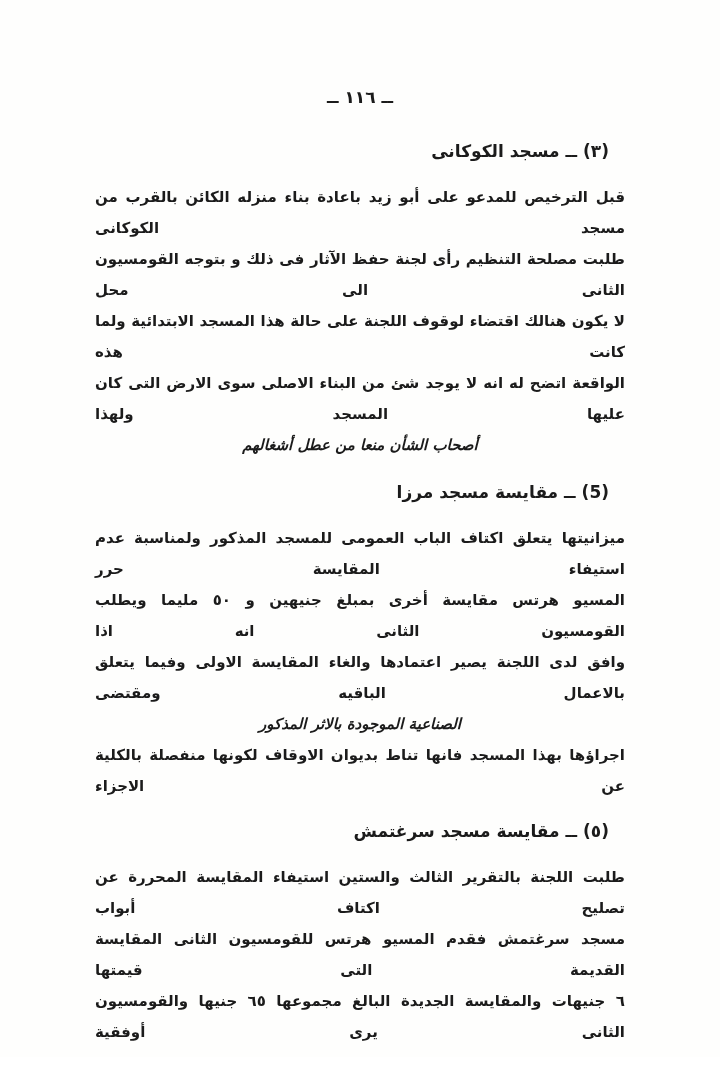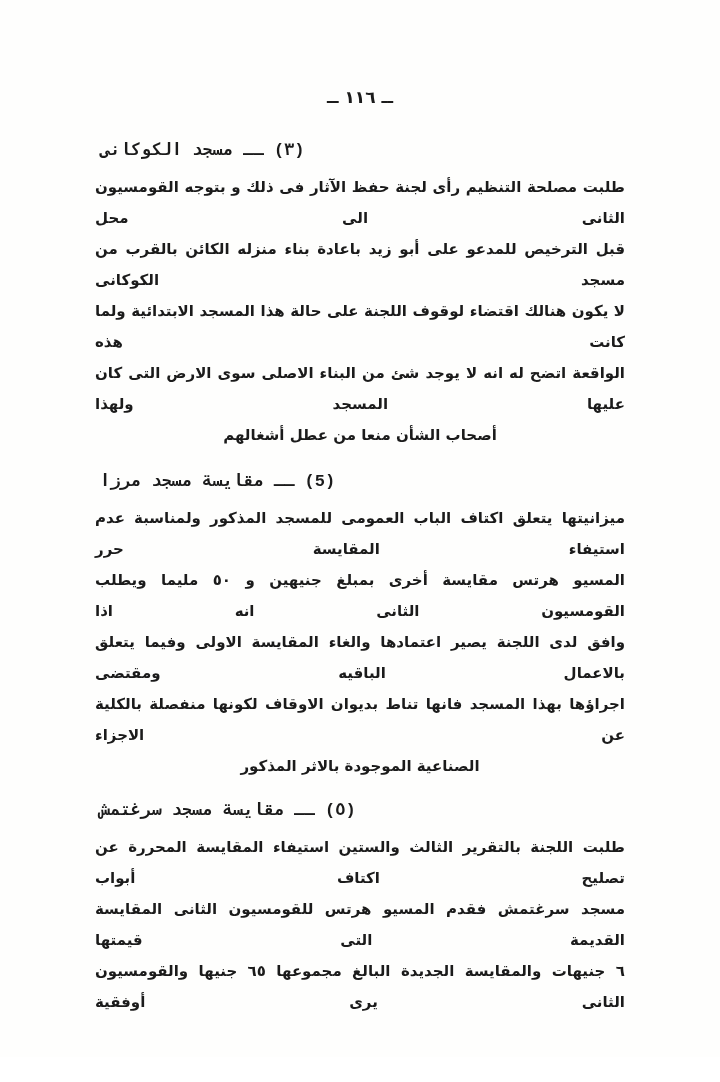--- a/index.html
+++ b/index.html
@@ -23,68 +23,68 @@
     padding: 0 95px;
   }
   .page-number {
     margin-top: 84px;
     text-align: center;
     font-size: 17px;
     line-height: 26px;
     letter-spacing: 2px;
   }
   .section-heading {
-    margin: 5px;
+    margin: 16px;
     margin-top: 26px;
-    text-align: left;
+    text-align: right;
     font-size: 17px;
     line-height: 30px;
     font-weight: bold;
-    font-family: Liberation Mono, monospace;
   }
   .section-heading.h4 { margin-top: 16px; }
   .section-heading.h5 { margin-top: 14px; }
   .para {
     margin-top: 6px;
     font-size: 15px;
     line-height: 31px;
   }
   .line {
     text-align: justify;
     text-align-last: justify;
   }
   .line.center {
     text-align: left;
     text-align-last: center;
+    font-style: italic;
   }
 </style>
 </head>
 <body>
 
 <div class="page">
   <div class="content">
 
     <div class="page-number">ــ ١١٦ ــ</div>
 
     <h2 class="section-heading h3">(٣) ــ مسجد الكوكانى</h2>
     <div class="para">
+      <div class="line">قبل الترخيص للمدعو على أبو زيد باعادة بناء منزله الكائن بالقرب من مسجد الكوكانى</div>
       <div class="line">طلبت مصلحة التنظيم رأى لجنة حفظ الآثار فى ذلك و بتوجه القومسيون الثانى الى محل</div>
-      <div class="line">قبل الترخيص للمدعو على أبو زيد باعادة بناء منزله الكائن بالقرب من مسجد الكوكانى</div>
       <div class="line">لا يكون هنالك اقتضاء لوقوف اللجنة على حالة هذا المسجد الابتدائية ولما كانت هذه</div>
       <div class="line">الواقعة اتضح له انه لا يوجد شئ من البناء الاصلى سوى الارض التى كان عليها المسجد ولهذا</div>
       <div class="line center">أصحاب الشأن منعا من عطل أشغالهم</div>
     </div>
 
     <h2 class="section-heading h4">(5) ــ مقايسة مسجد مرزا</h2>
     <div class="para">
       <div class="line">ميزانيتها يتعلق اكتاف الباب العمومى للمسجد المذكور ولمناسبة عدم استيفاء المقايسة حرر</div>
       <div class="line">المسيو هرتس مقايسة أخرى بمبلغ جنيهين و ٥٠ مليما ويطلب القومسيون الثانى انه اذا</div>
       <div class="line">وافق لدى اللجنة يصير اعتمادها والغاء المقايسة الاولى وفيما يتعلق بالاعمال الباقيه ومقتضى</div>
+      <div class="line center">الصناعية الموجودة بالاثر المذكور</div>
       <div class="line">اجراؤها بهذا المسجد فانها تناط بديوان الاوقاف لكونها منفصلة بالكلية عن الاجزاء</div>
-      <div class="line center">الصناعية الموجودة بالاثر المذكور</div>
     </div>
 
     <h2 class="section-heading h5">(٥) ــ مقايسة مسجد سرغتمش</h2>
     <div class="para">
       <div class="line">طلبت اللجنة بالتقرير الثالث والستين استيفاء المقايسة المحررة عن تصليح اكتاف أبواب</div>
       <div class="line">مسجد سرغتمش فقدم المسيو هرتس للقومسيون الثانى المقايسة القديمة التى قيمتها</div>
       <div class="line">٦ جنيهات والمقايسة الجديدة البالغ مجموعها ٦٥ جنيها والقومسيون الثانى يرى أوفقية</div>
 
     </div>
 

